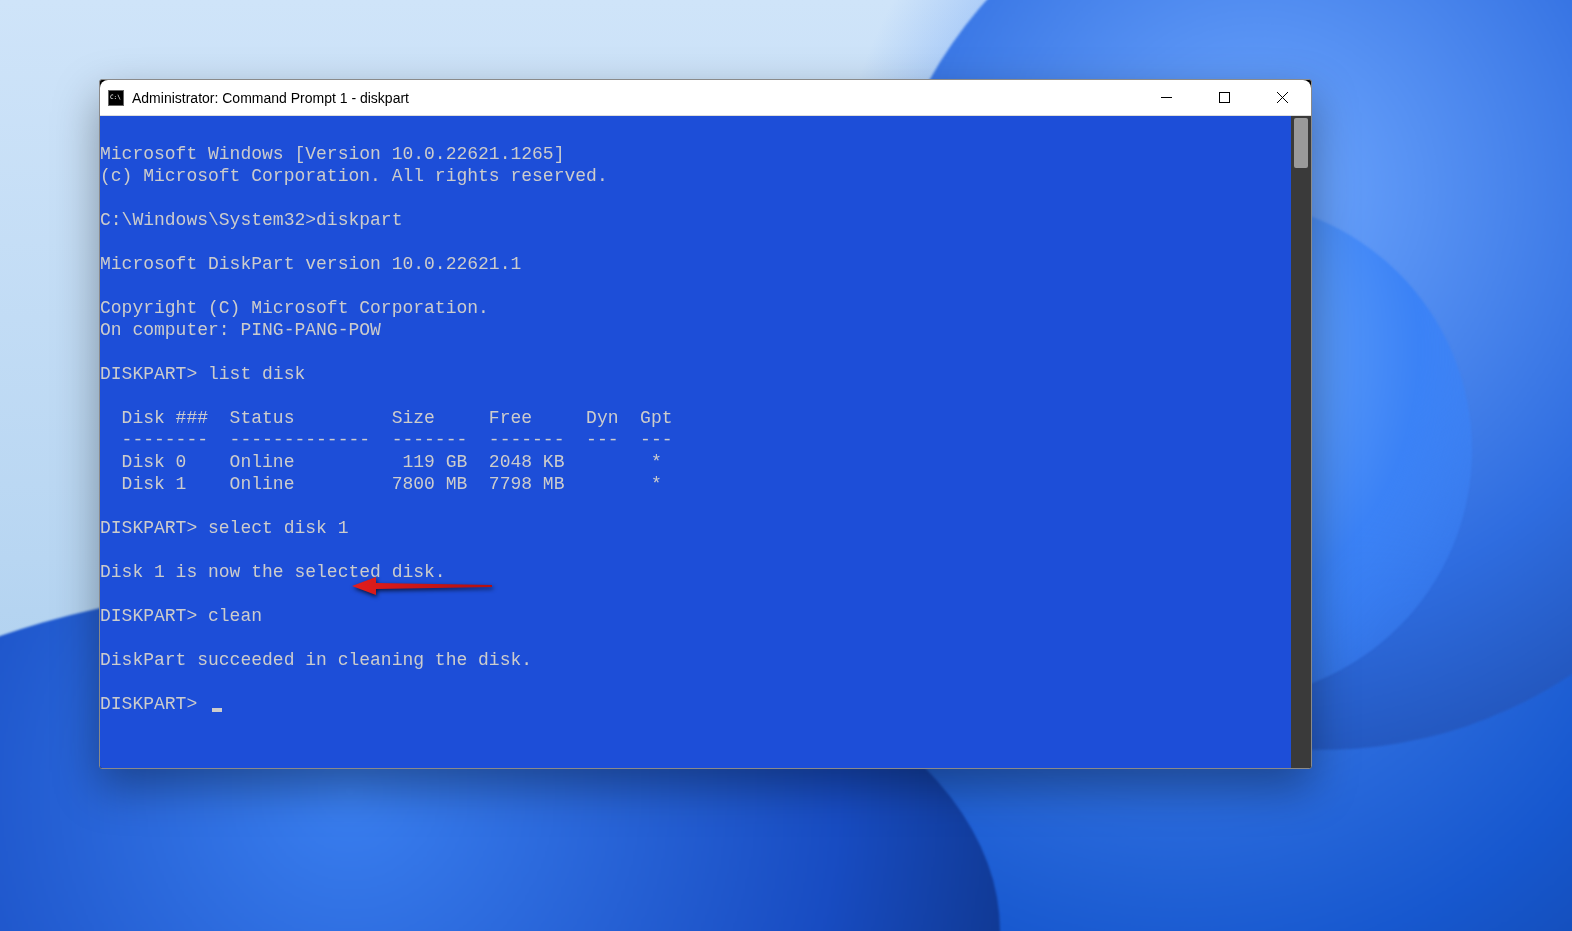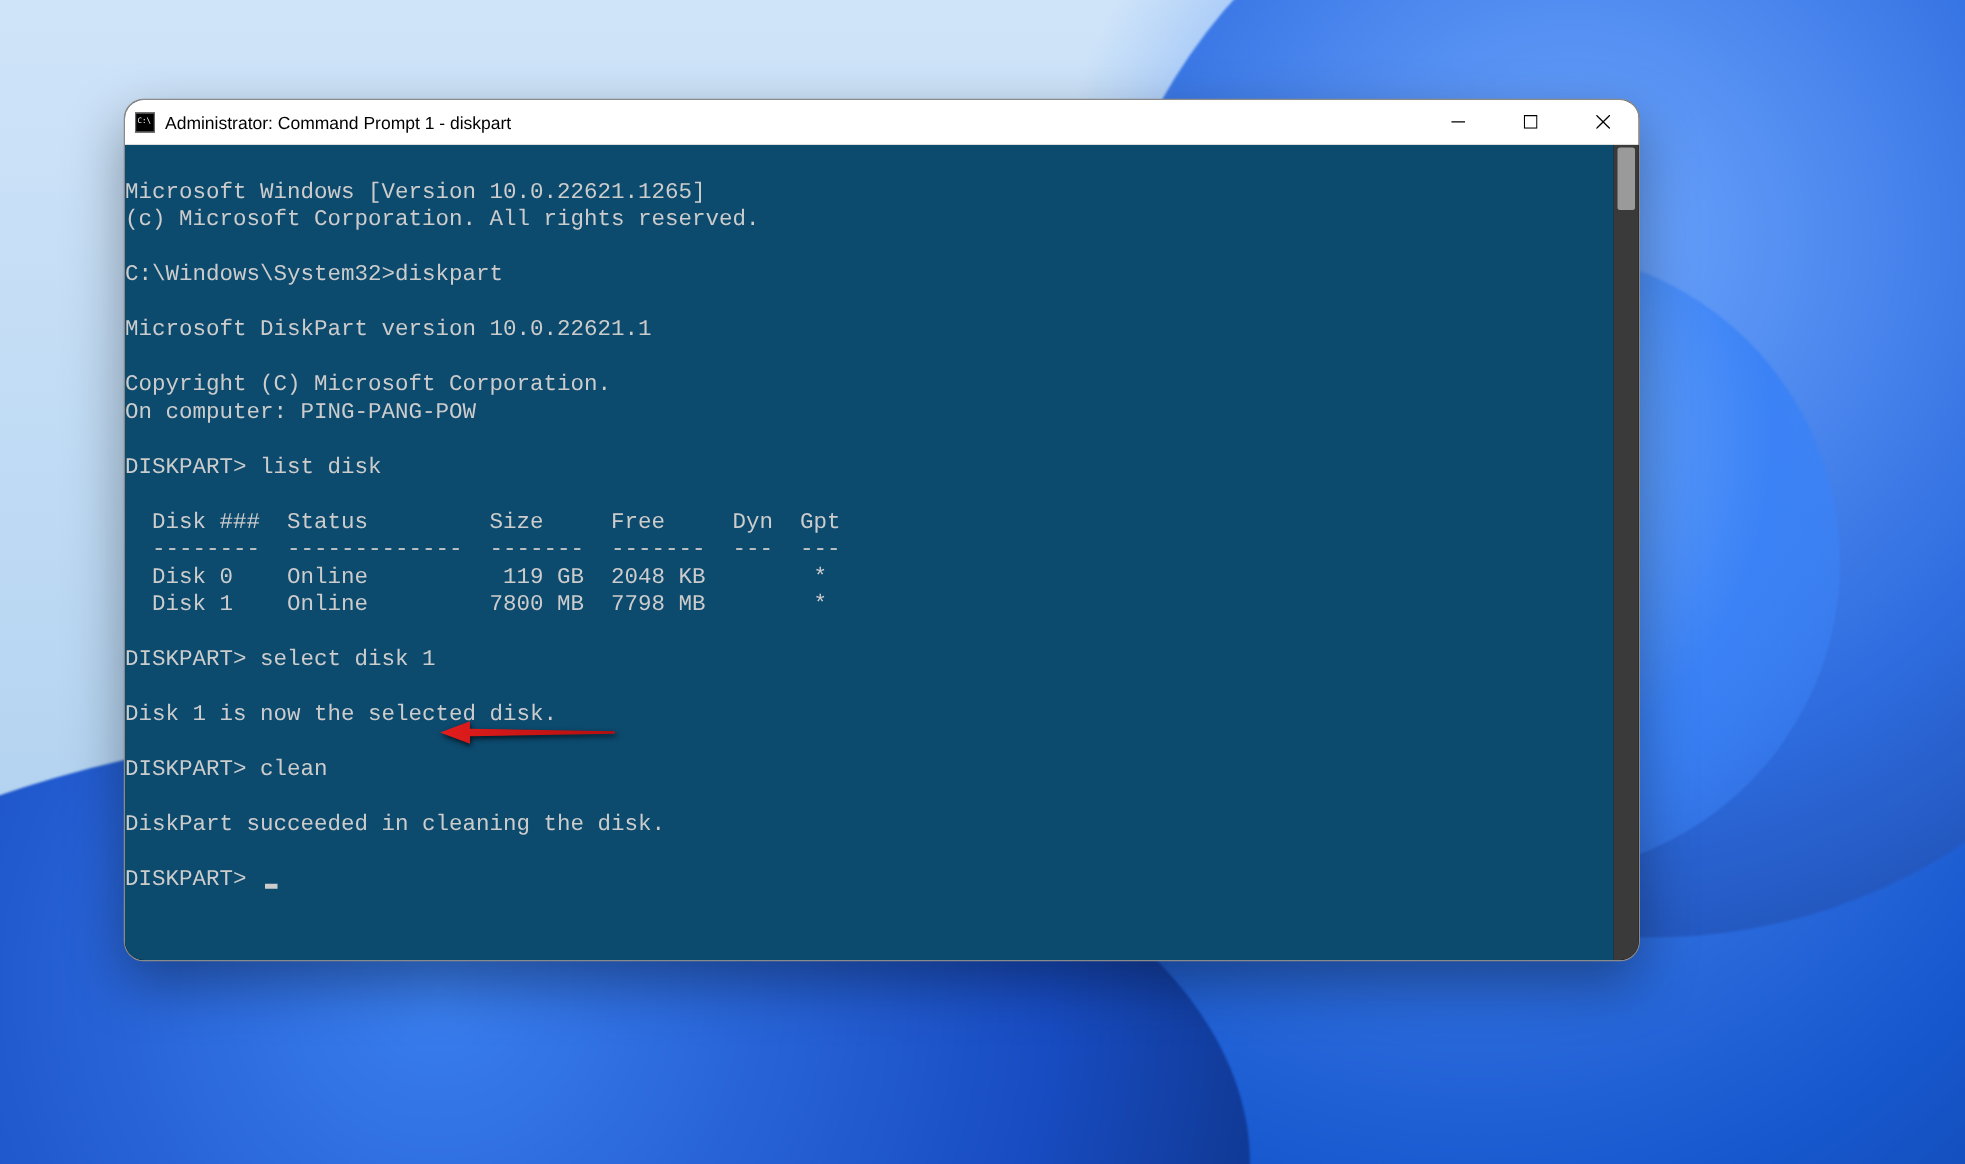--- a/index.html
+++ b/index.html
@@ -28,21 +28,21 @@
           transform:rotate(-10deg); }
     .p3 { width:1300px; height:700px; left:-300px; bottom:-350px;
           background:radial-gradient(circle at 50% 30%, #3a7ff0 0%, #184cc2 60%, #0a2a6f 100%);
           border-radius:50% 50% 40% 40%; }
     .p4 { width:500px; height:500px; right:100px; top:200px;
           background:radial-gradient(circle at 30% 30%, #8cc1ff 0%, #3b82f6 60%, transparent 100%); }
 
     
     .window {
       position:absolute; left:99px; top:79px; width:1213px; height:690px;
-      background:#000; border:1px solid #8a8a8a; border-radius:16px;
+      background:#000; border:1px solid #8a8a8a; border-radius:3px;
       box-shadow:0 18px 45px rgba(0,0,0,.35);
       overflow:hidden;
     }
     .titlebar {
       height:36px; background:#ffffff; display:flex; align-items:center;
       padding-left:8px; color:#000; border-bottom:1px solid #ddd;
       border-radius:8px 8px 0 0;
     }
     .titlebar .app-icon {
       width:16px; height:16px; margin-right:8px;
@@ -55,21 +55,21 @@
     .titlebar .title { font-size:14px; color:#000; }
     .winbtns { margin-left:auto; display:flex; height:100%; }
     .winbtn {
       width:58px; height:100%; display:flex; align-items:center; justify-content:center;
       color:#000; font-size:13px;
     }
     .winbtn svg { width:11px; height:11px; }
 
     .console {
       position:absolute; left:0; right:20px; top:36px; bottom:0;
-      background:#0c4a6e; color:#cccccc; font-family:Consolas, "Courier New", monospace;
+      background:#1d4ed8; color:#cccccc; font-family:Consolas, "Courier New", monospace;
       font-size:18px; line-height:22px; padding:5px 0 0 0;
       white-space:pre;
     }
     .console .ln { padding:0 0 0 0; }
 
     .scrollbar {
       position:absolute; right:0; top:36px; bottom:0; width:20px;
       background:#3a3a3a;
     }
     .scroll-thumb {

